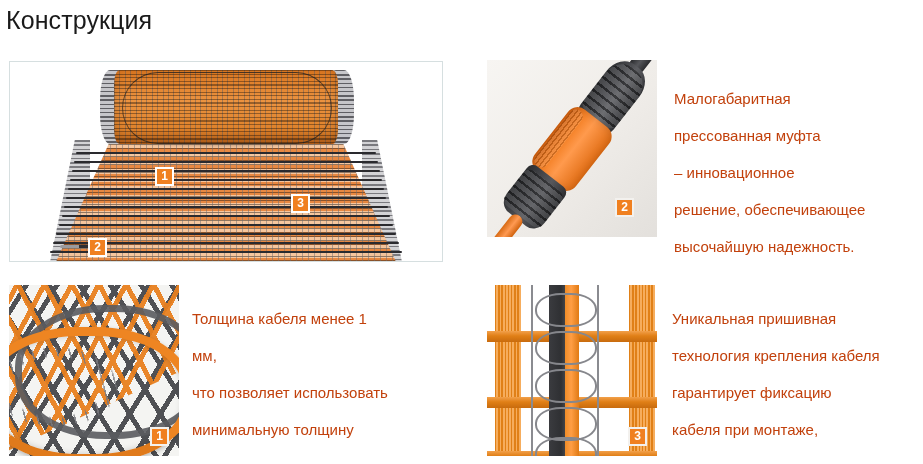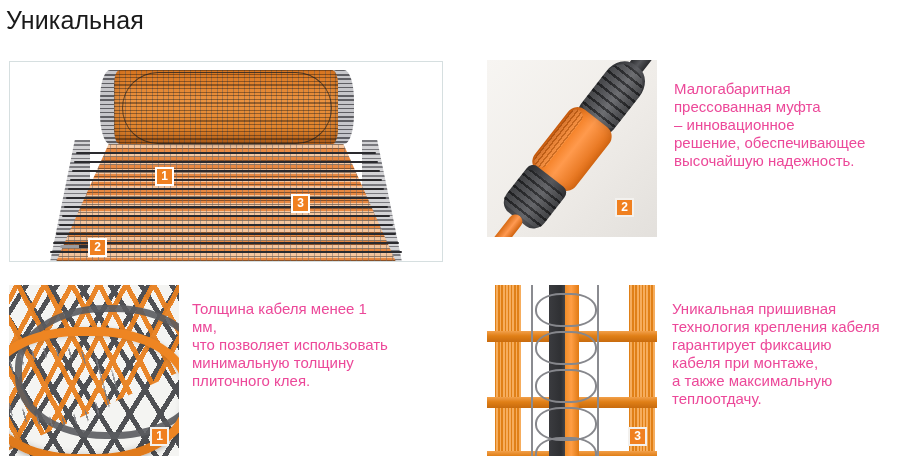--- a/index.html
+++ b/index.html
@@ -23,22 +23,22 @@
   }
 
   
   .panel{position:absolute;}
   .figure{position:relative;overflow:hidden;background:#fff;}
   .figure.bordered{border:1px solid #d6dfe0;box-sizing:border-box;}
 
   .caption{
     position:absolute;
     font-size:15px;
-    line-height:18px;
-    color:#ec4899;
+    line-height:37px;
+    color:#c2410c;
     white-space:pre-line;
   }
 
   
   .badge{
     position:absolute;
     width:19px;height:19px;
     background:#f08020;
     border:2px solid #ffffff;
     box-sizing:border-box;
@@ -282,21 +282,21 @@
     position:absolute;left:48px;width:58px;height:30px;
     border:2px solid #86878c;border-radius:26px/16px;
     background:transparent;
   }
 </style>
 </head>
 <body>
 
 <div class="page">
 
-  <div class="page-title">Уникальная</div>
+  <div class="page-title">Конструкция</div>
 
   <div class="panel" style="left:0;top:0;">
     <div class="figure bordered" id="fig-mat">
       <div class="art">
         <div class="mat-edge l"></div>
         <div class="mat-edge r"></div>
         <div class="mat-flat"></div>
         <div class="mat-flat-mesh"></div>
 
         <div class="cable-rows">

